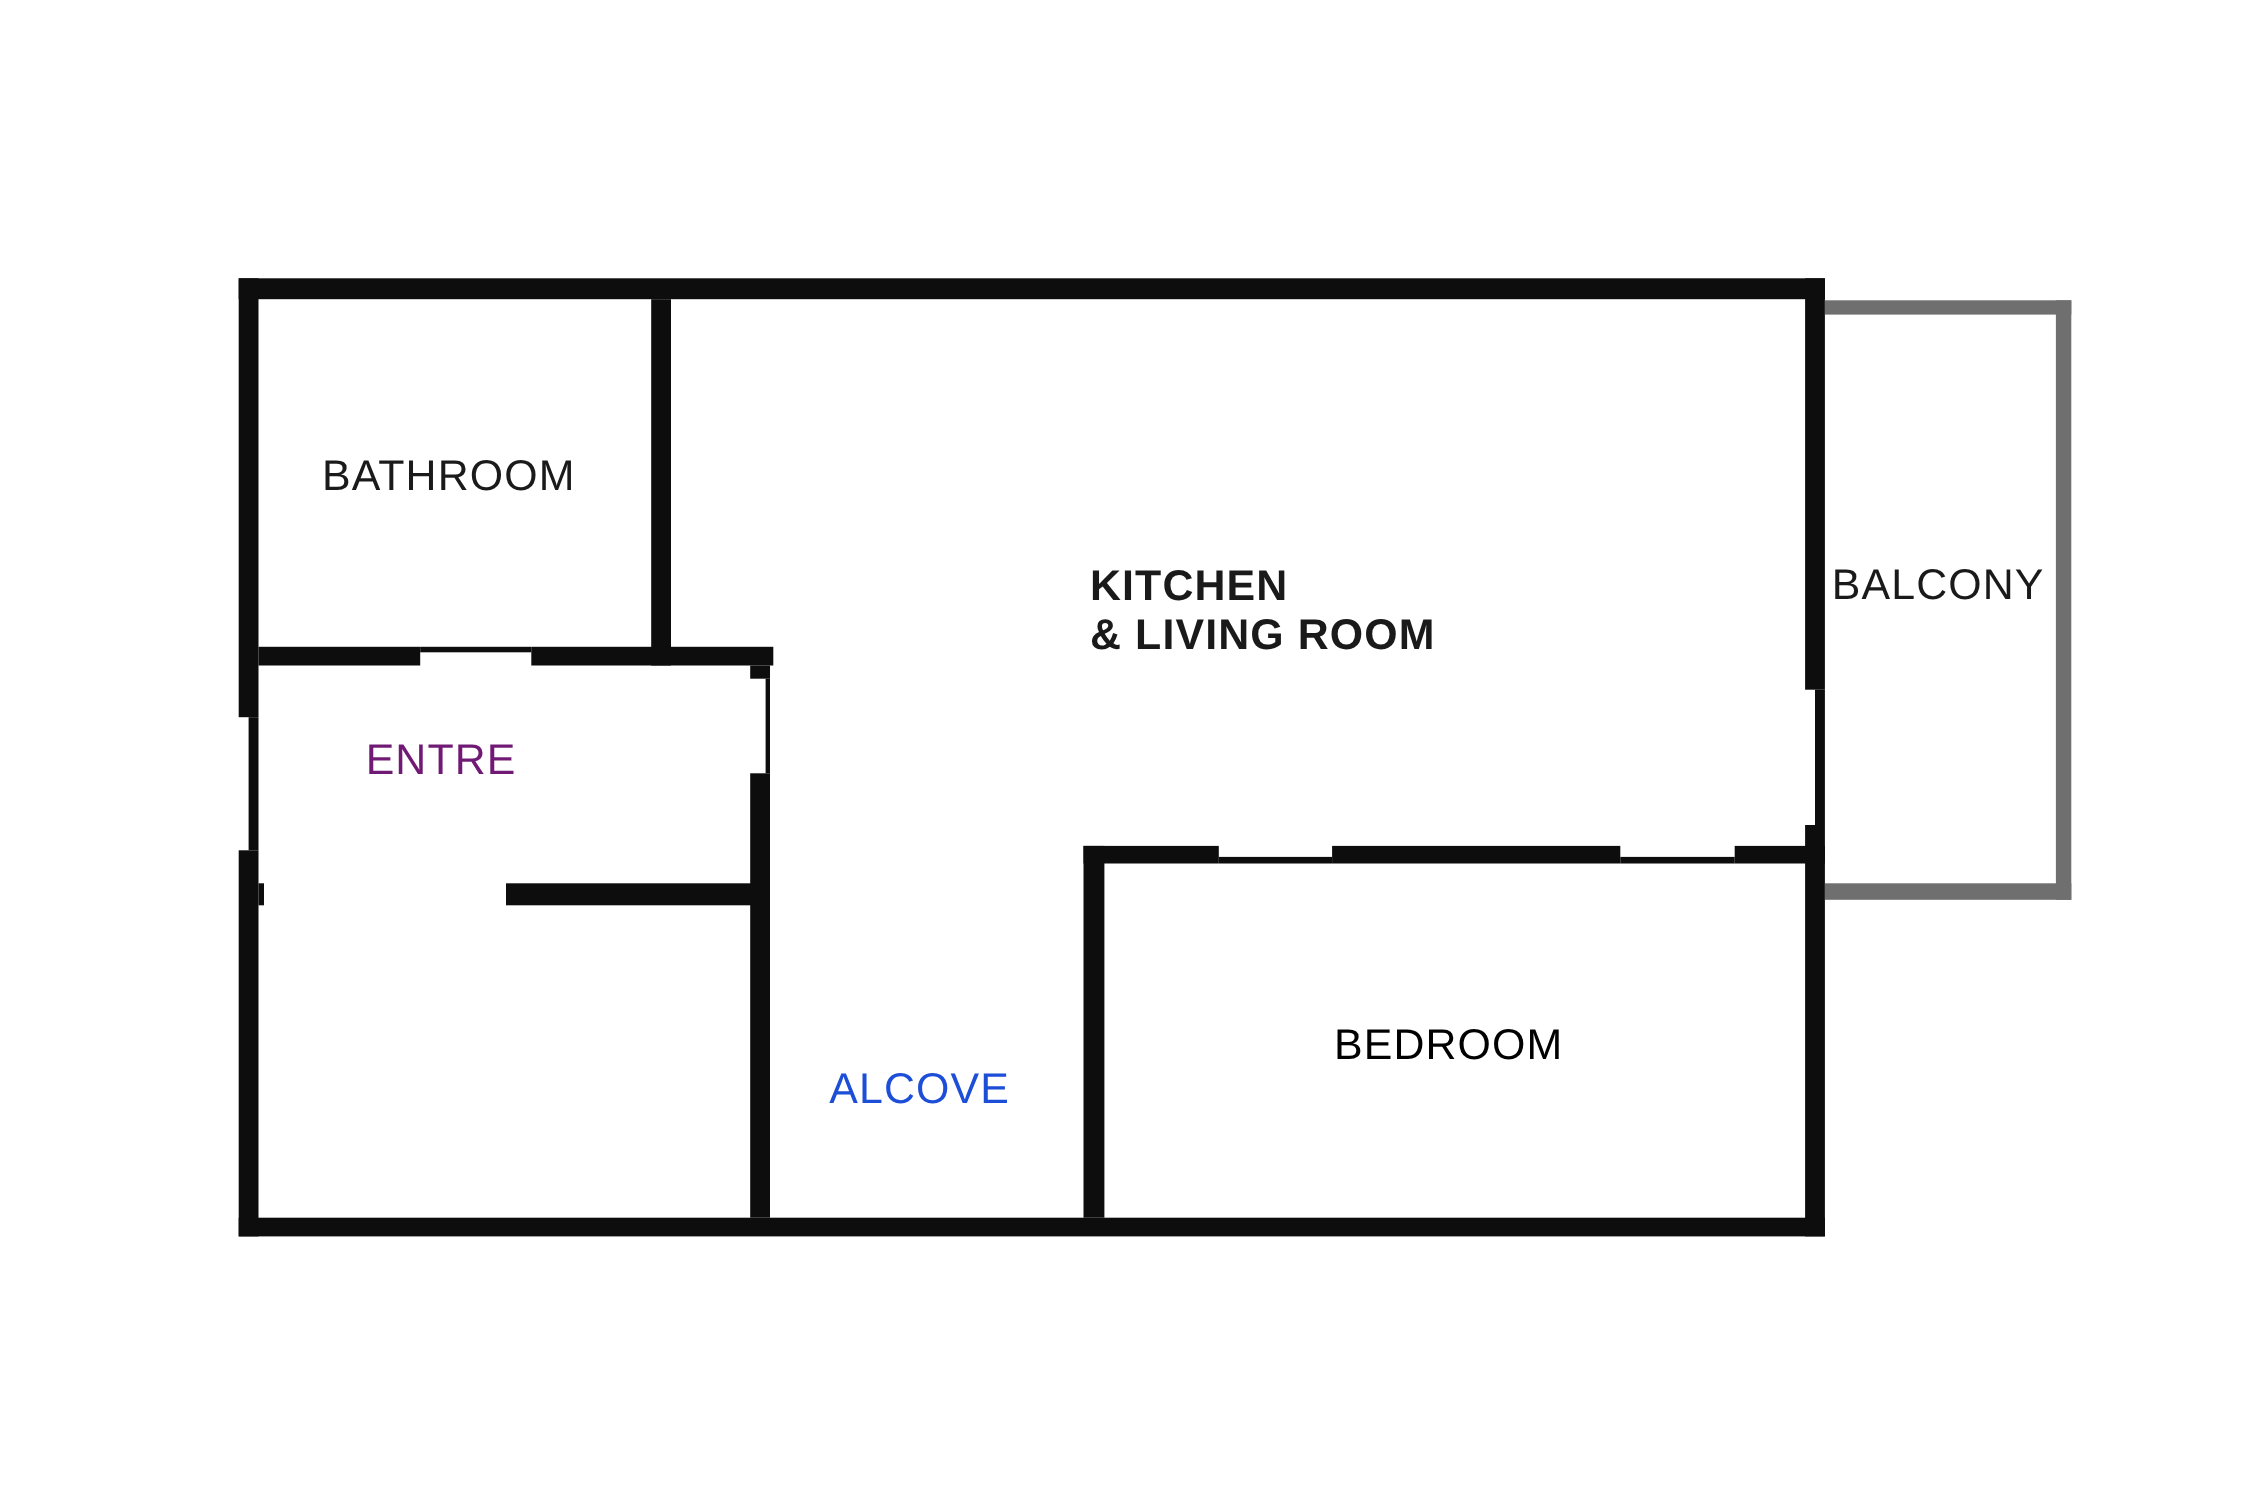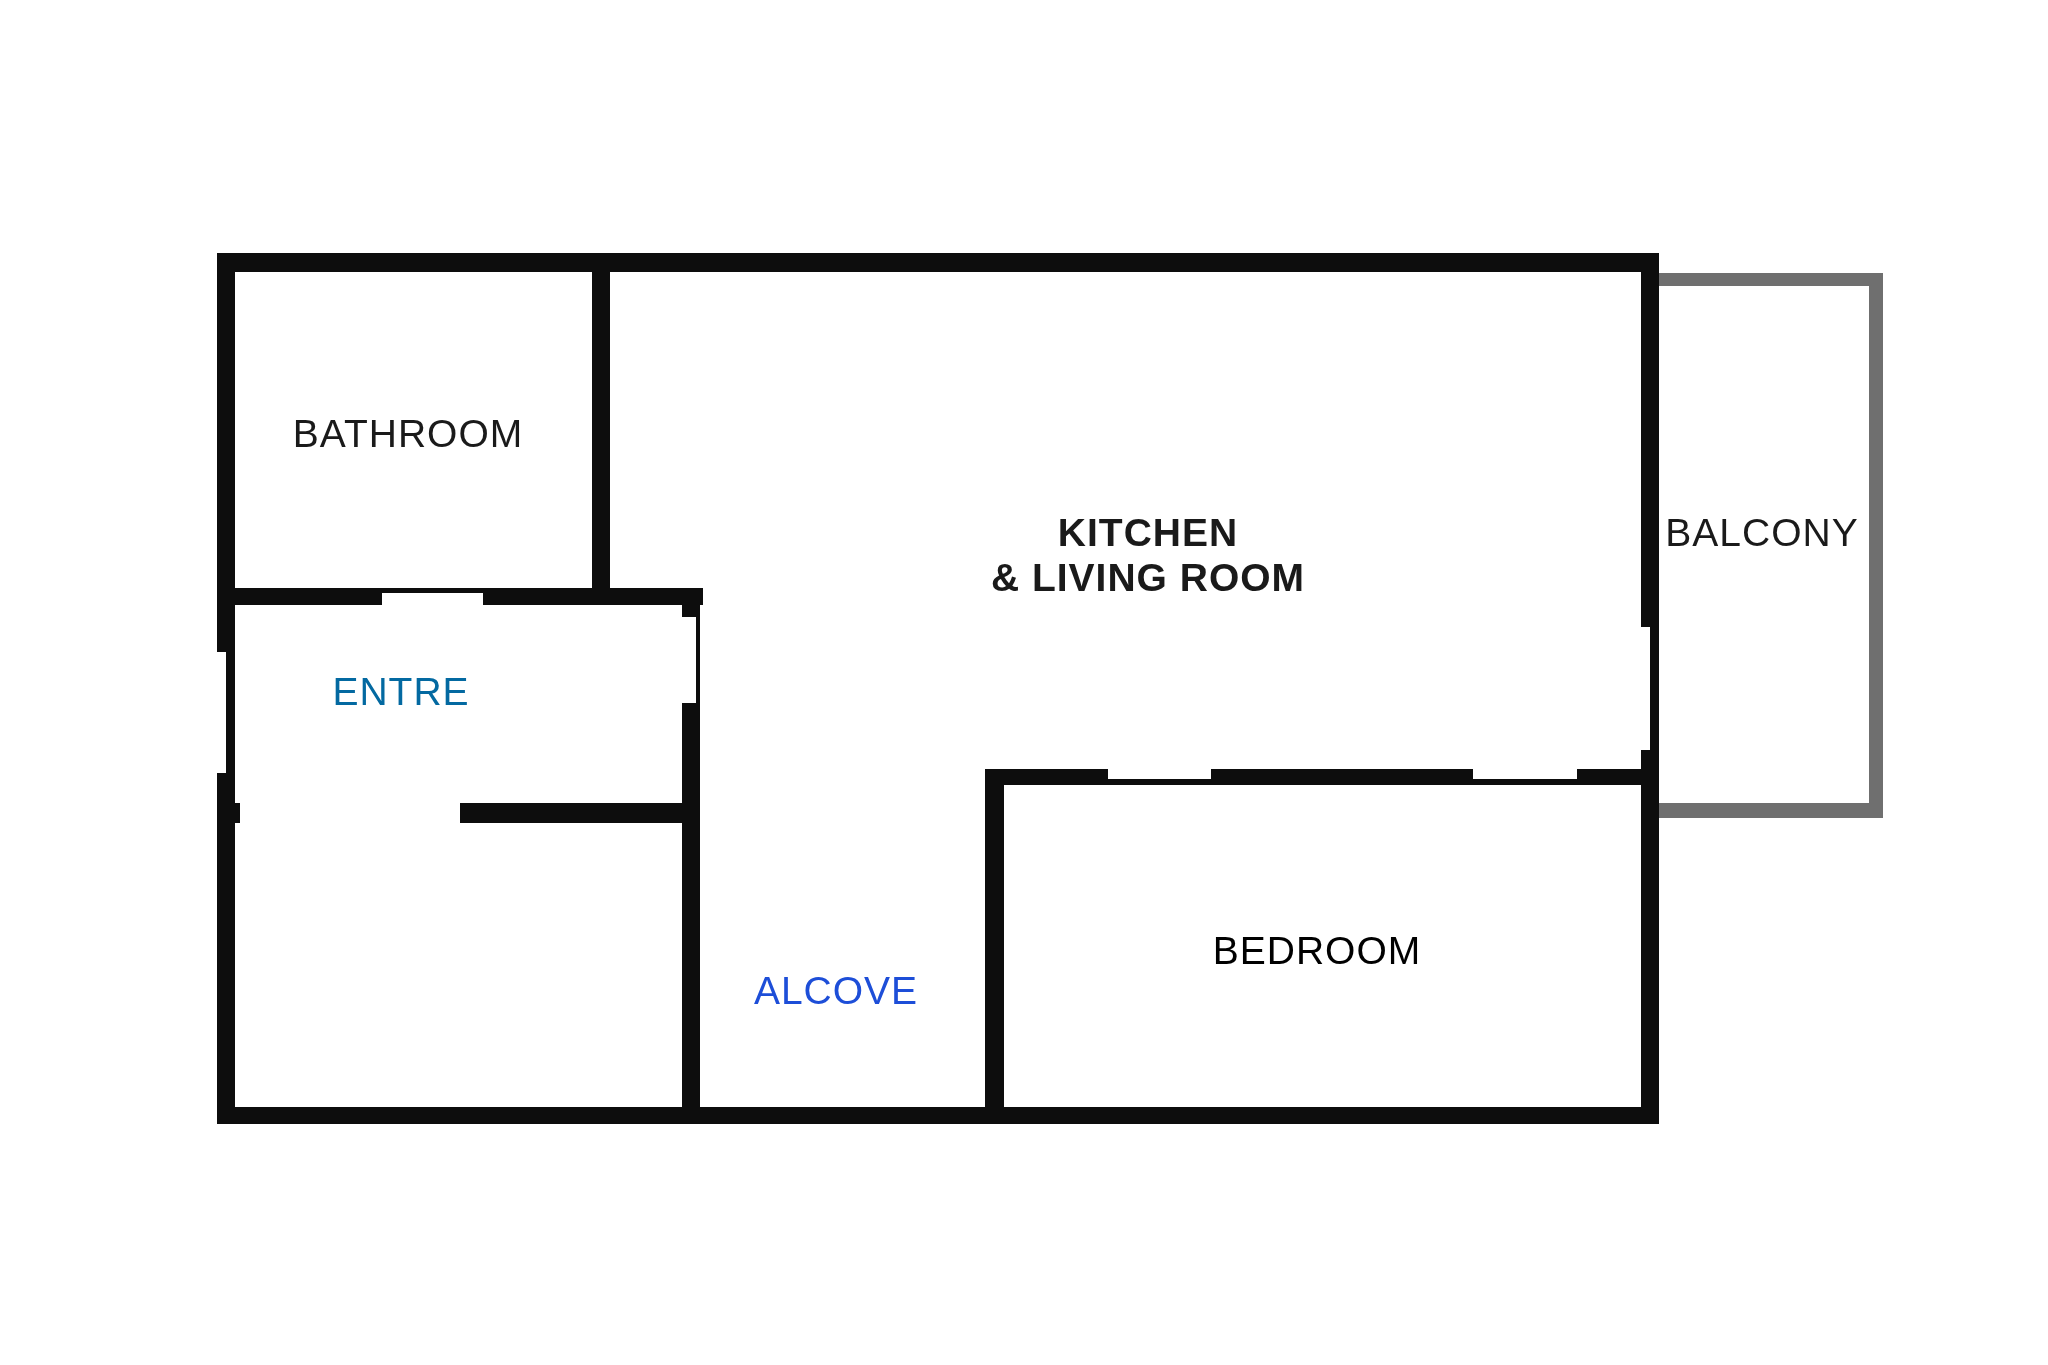--- a/index.html
+++ b/index.html
@@ -18,21 +18,21 @@
   .wall {
     position: absolute;
   }
   .room-label {
     position: absolute;
     transform: translate(-50%, -50%);
     font-size: 39px;
     line-height: 45px;
     letter-spacing: 1px;
     white-space: nowrap;
-    text-align: center;
+    text-align: left;
     font-weight: 400;
   }
 </style>
 </head>
 <body>
 
 <div id="canvas" style="background: rgb(255, 255, 255);">
     <div class="wall" style="left: 217px; top: 253px; width: 1442px; height: 19px; background: rgb(13, 13, 13);"></div>
     <div class="wall" style="left: 217px; top: 1107px; width: 1442px; height: 17px; background: rgb(13, 13, 13);"></div>
     <div class="wall" style="left: 217px; top: 253px; width: 18px; height: 399px; background: rgb(13, 13, 13);"></div>
@@ -55,21 +55,21 @@
     <div class="wall" style="left: 1577px; top: 769px; width: 82px; height: 16px; background: rgb(13, 13, 13);"></div>
     <div class="wall" style="left: 1108px; top: 779px; width: 103px; height: 6px; background: rgb(13, 13, 13);"></div>
     <div class="wall" style="left: 1473px; top: 779px; width: 104px; height: 6px; background: rgb(13, 13, 13);"></div>
     <div class="wall" style="left: 985px; top: 769px; width: 19px; height: 338px; background: rgb(13, 13, 13);"></div>
     <div class="wall" style="left: 1659px; top: 273px; width: 224px; height: 13px; background: rgb(111, 111, 111);"></div>
     <div class="wall" style="left: 1869px; top: 273px; width: 14px; height: 545px; background: rgb(111, 111, 111);"></div>
     <div class="wall" style="left: 1659px; top: 803px; width: 224px; height: 15px; background: rgb(111, 111, 111);"></div>
     <div class="room-label" style="left: 408px; top: 433px; color: rgb(26, 26, 26);">
       <div>BATHROOM</div>
     </div>
-    <div class="room-label" style="left: 401px; top: 691px; color: #0369a1;">
+    <div class="room-label" style="left: 401px; top: 691px; color: #701a75;">
       <div>ENTRE</div>
     </div>
     <div class="room-label" style="left: 1148px; top: 555px; color: rgb(26, 26, 26); font-weight: bold;">
       <div>KITCHEN</div>
       <div>&amp; LIVING ROOM</div>
     </div>
     <div class="room-label" style="left: 1762px; top: 532px; color: rgb(26, 26, 26);">
       <div>BALCONY</div>
     </div>
     <div class="room-label" style="left: 836px; top: 990px; color: #1d4ed8;">

